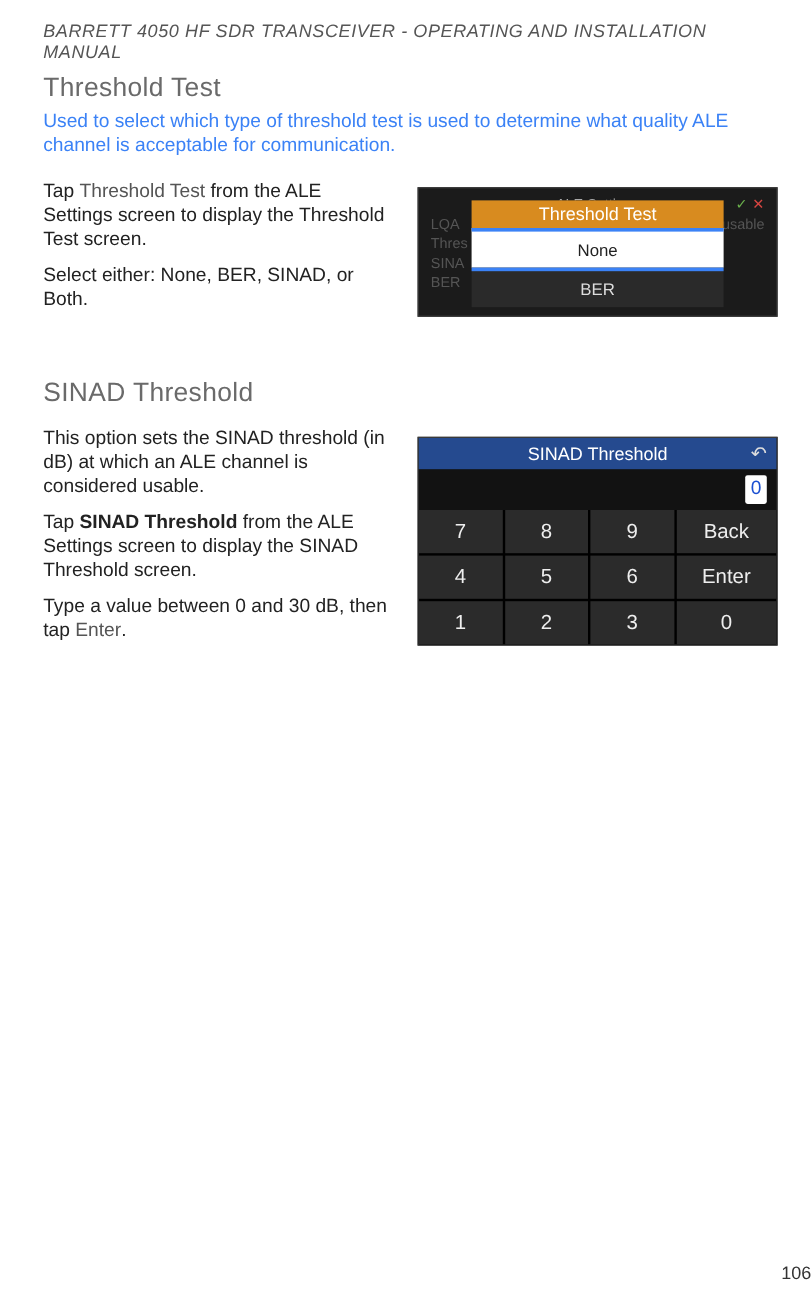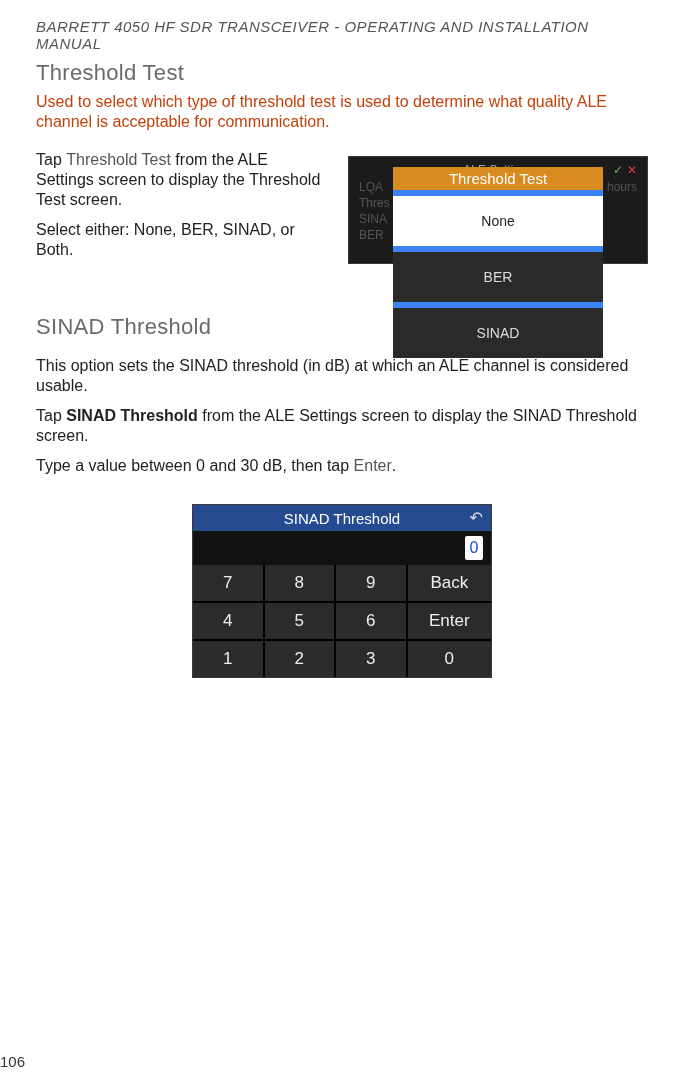--- a/index.html
+++ b/index.html
@@ -29,21 +29,21 @@
       font-stretch: condensed;
       font-size: 22px;
       color: #6a6a6a;
       margin: 8px 0 6px 0;
       letter-spacing: 0.3px;
     }
     .intro-para {
       font-size: 16px;
       line-height: 1.25;
       margin: 4px 0 18px 0;
-      color: #c2410c;
+      color: #3b82f6;
     }
     .two-col {
       display: flex;
       gap: 18px;
       align-items: center;
     }
     .left-col {
       flex: 1;
       font-size: 16px;
       line-height: 1.25;
@@ -102,23 +102,23 @@
     }
     .popup-header {
       background: #d88b1f;
       color: #fff;
       text-align: center;
       font-size: 15px;
       padding: 3px 0;
     }
     .popup-item {
       text-align: center;
-      padding: 17px 0;
+      padding: 7px 0;
       font-size: 14px;
-      border-top: 6px solid #3b82f6;
+      border-top: 3px solid #3b82f6;
       color: #ddd;
     }
     .popup-item.selected {
       background: #fff;
       color: #222;
     }
 
     
     .sinad-shot {
       width: 300px;
@@ -179,21 +179,21 @@
       align-items: center;
       justify-content: center;
       font-size: 17px;
     }
 
     .page-number {
       position: absolute;
       bottom: 18px;
       left: 0;
       right: 0;
-      text-align: left;
+      text-align: right;
       font-size: 15px;
       color: #333;
     }
 
     .spacer { height: 36px; }
   </style>
 </head>
 <body>
 
 <div class="page">
@@ -211,50 +211,49 @@
     </div>
 
     <div class="threshold-shot">
       <div class="bg-title">
         <span>ALE Settings</span>
         <span class="tick">✓</span>
         <span class="x">✕</span>
       </div>
       <div class="bg-row">
         <span>LQA</span>
-        <span>hours</span>
+        <span>usable</span>
       </div>
       <div class="bg-row">
         <span>Thres</span>
           <span></span>
       </div>
       <div class="bg-row">
         <span>SINA</span>
           <span></span>
       </div>
       <div class="bg-row">
         <span>BER</span>
           <span></span>
       </div>
       <div style="height:14px;"></div>
 
       <div class="popup">
         <div class="popup-header">Threshold Test</div>
         <div class="popup-item selected">None</div>
         <div class="popup-item">BER</div>
-        <div class="popup-item">SINAD</div>
       </div>
     </div>
   </div>
 
   <div class="spacer"></div>
 
   <div class="section-title">SINAD Threshold</div>
 
-  <div class="two-col" style="margin-top:16px;flex-direction:column;">
+  <div class="two-col" style="margin-top:16px;">
     <div class="left-col">
       <p>This option sets the SINAD threshold (in dB) at which an ALE channel is considered usable.</p>
       <p>
         <span>Tap </span><span class="bold-label">SINAD Threshold</span><span> from the ALE Settings screen to display the SINAD Threshold screen.</span>
       </p>
       <p>
         <span>Type a value between 0 and 30 dB, then tap </span><span class="ui-label">Enter</span><span>.</span>
       </p>
     </div>
 

